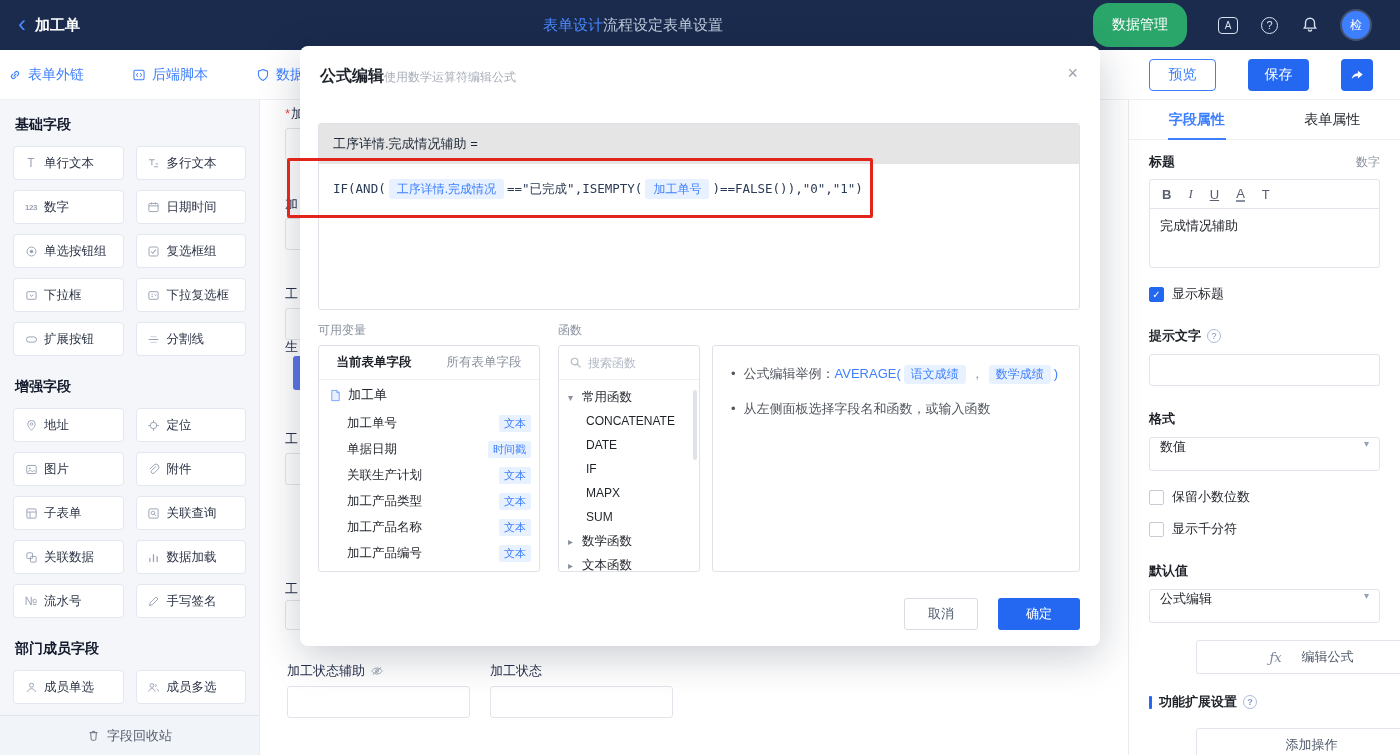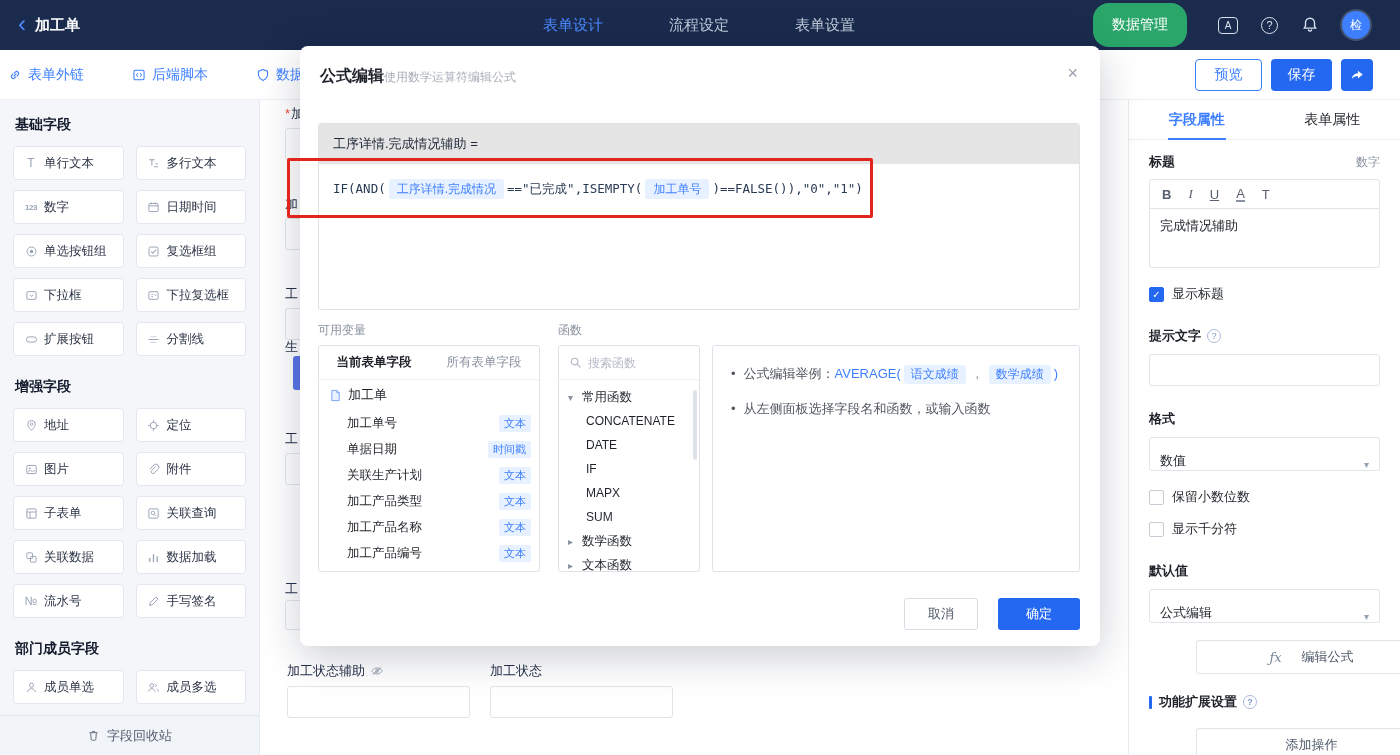--- a/index.html
+++ b/index.html
@@ -4,35 +4,35 @@
 <style>
   * { margin:0; padding:0; box-sizing:border-box; }
   body { font-family:"Liberation Sans","DejaVu Sans",sans-serif; background:#fff; }
   .stage { position:relative; width:1400px; height:755px; overflow:hidden; background:#fff; }
 
   
   .topbar { position:absolute; top:0; left:0; width:100%; height:50px; background:#1A2B4D; z-index:10; }
   .tb-left { position:absolute; left:18px; top:0; height:50px; display:flex; align-items:center; gap:9px; }
   .back-chevron { color:#4C88FF; font-size:24px; line-height:1; margin-top:-3px; cursor:pointer; }
   .tb-title { color:#fff; font-size:15px; font-weight:700; }
-  .tb-tabs { position:absolute; left:543px; top:0; height:50px; display:flex; gap:66px; align-items:center; }
+  .tb-tabs { position:absolute; left:543px; top:0; height:50px; display:flex; align-items:center; }
   .tb-tab { font-size:15px; color:#BFC9DA; cursor:pointer; white-space:nowrap; }
   .tb-tab.active { color:#4C88FF; }
   .tb-right { position:absolute; right:30px; top:0; height:50px; display:flex; align-items:center; gap:23px; }
   .btn-green { height:44px; padding:0 19px; border-radius:16px; background:#2AA66A; color:#fff; font-size:14px; border:none; cursor:pointer; margin-right:8px; }
   .tb-icon { color:#D9E1EE; display:flex; align-items:center; justify-content:center; cursor:pointer; }
   .tb-icon.lang { width:20px; height:17px; border:1.5px solid #D9E1EE; border-radius:4px; font-size:10px; }
   .tb-icon.help { width:17px; height:17px; border:1.5px solid #D9E1EE; border-radius:50%; font-size:11px; }
   .avatar { width:28px; height:28px; border-radius:50%; background:#3D7FFF; color:#fff; font-size:12px; display:flex; align-items:center; justify-content:center; box-shadow:0 0 0 2px rgba(255,255,255,.18); cursor:pointer; }
 
   
   .subbar { position:absolute; top:50px; left:0; width:100%; height:50px; background:#fff; border-bottom:1px solid #EEF0F3; z-index:5; }
   .sb-left { position:absolute; left:8px; top:0; height:50px; display:flex; gap:48px; align-items:center; }
   .sb-link { display:flex; align-items:center; gap:6px; color:#3D7FFF; font-size:14px; cursor:pointer; white-space:nowrap; }
-  .sb-right { position:absolute; right:27px; top:0; height:50px; display:flex; gap:9px; align-items:center; }
+  .sb-right { position:absolute; right:27px; top:0; height:50px; display:flex; gap:32px; align-items:center; }
   .btn-outline { width:67px; height:32px; border:1px solid #3D7FFF; border-radius:4px; background:#fff; color:#3D7FFF; font-size:14px; cursor:pointer; }
   .btn-primary { width:61px; height:32px; background:#2468F2; border:none; border-radius:4px; color:#fff; font-size:14px; cursor:pointer; }
   .btn-share { width:32px; height:32px; background:#2468F2; border:none; border-radius:4px; display:flex; align-items:center; justify-content:center; cursor:pointer; }
 
   
   .sidebar { position:absolute; top:100px; left:0; bottom:0; width:260px; background:#F4F6FA; border-right:1px solid #E8EBF0; padding:0 13px 44px 13px; overflow:hidden; }
   .side-section-title { font-size:14px; font-weight:700; color:#121A2C; margin:22px 2px 12px; }
   .side-section-title.first { margin-top:16px; }
   .field-grid { display:grid; grid-template-columns:1fr 1fr; gap:10px 12px; }
   .field-btn { display:flex; align-items:center; height:34px; background:#fff; border:1px solid #E3E7EF; border-radius:4px; padding:0 4px 0 9px; font-size:12.5px; color:#2B3345; cursor:grab; white-space:nowrap; overflow:hidden; }
@@ -64,21 +64,21 @@
   .fmt-1 { font-style:italic; font-family:"Liberation Serif",serif; }
   .fmt-2 { text-decoration:underline; }
   .fmt-3 { border-bottom:2px solid #8A919F; line-height:1; }
   .title-area { border:1px solid #E1E5EB; margin-top:-1px; border-radius:0 0 3px 3px; height:60px; padding:8px 10px; font-size:13px; color:#1F2329; cursor:text; }
   .chk-row { display:flex; align-items:center; gap:8px; font-size:13px; color:#1F2329; margin-top:17px; }
   .chk { width:15px; height:15px; border:1px solid #C6CBD4; border-radius:2px; background:#fff; display:flex; align-items:center; justify-content:center; font-size:10px; color:#fff; cursor:pointer; flex:none; }
   .chk.checked { background:#2468F2; border-color:#2468F2; }
   .plabel-row { display:flex; align-items:center; margin-top:24px; }
   .q-circle { width:14px; height:14px; border-radius:50%; border:1px solid #A9BBDD; color:#7F96C4; font-size:9px; display:inline-flex; align-items:center; justify-content:center; margin-left:6px; flex:none; }
   .pinput { width:100%; height:32px; border:1px solid #E1E5EB; border-radius:3px; margin-top:9px; outline:none; font-size:13px; padding:0 8px; color:#1F2329; }
-  .pselect { height:34px; border:1px solid #E1E5EB; border-radius:3px; display:flex; align-items:flex-end; justify-content:space-between; padding:0 10px; font-size:13px; color:#1F2329; margin-top:9px; cursor:pointer; }
+  .pselect { height:34px; border:1px solid #E1E5EB; border-radius:3px; display:flex; align-items:flex-start; justify-content:space-between; padding:0 10px; font-size:13px; color:#1F2329; margin-top:9px; cursor:pointer; }
   .chev { color:#98A2B3; font-size:10px; }
   .pbtn { width:100%; height:34px; border:1px solid #E1E5EB; border-radius:3px; background:#fff; font-size:13px; color:#4E5969; display:flex; align-items:center; justify-content:center; gap:20px; margin-top:17px; cursor:pointer;margin-left:47px; }
   .fx { font-style:italic; color:#7A8699; font-family:"DejaVu Serif","Liberation Serif",serif; }
   .ext-title { display:flex; align-items:center; font-size:13px; font-weight:700; color:#1F2329; margin-top:19px; }
   .ext-title .bar { width:3px; height:13px; background:#2468F2; margin-right:7px; border-radius:1px; }
 
   
   .modal { position:absolute; left:300px; top:46px; width:800px; height:600px; background:#fff; border-radius:8px; box-shadow:0 10px 40px rgba(15,25,50,.22); z-index:50; }
   .modal-header { display:flex; align-items:baseline; padding:20px 24px 0 20px; }
   .modal-title { font-size:16px; font-weight:700; color:#1D2129; }

